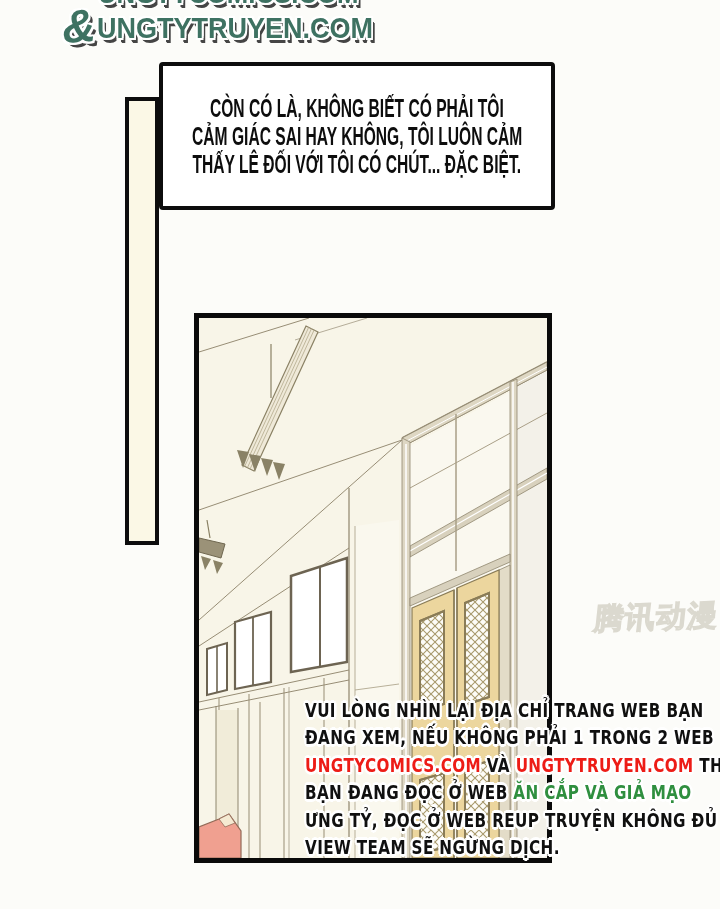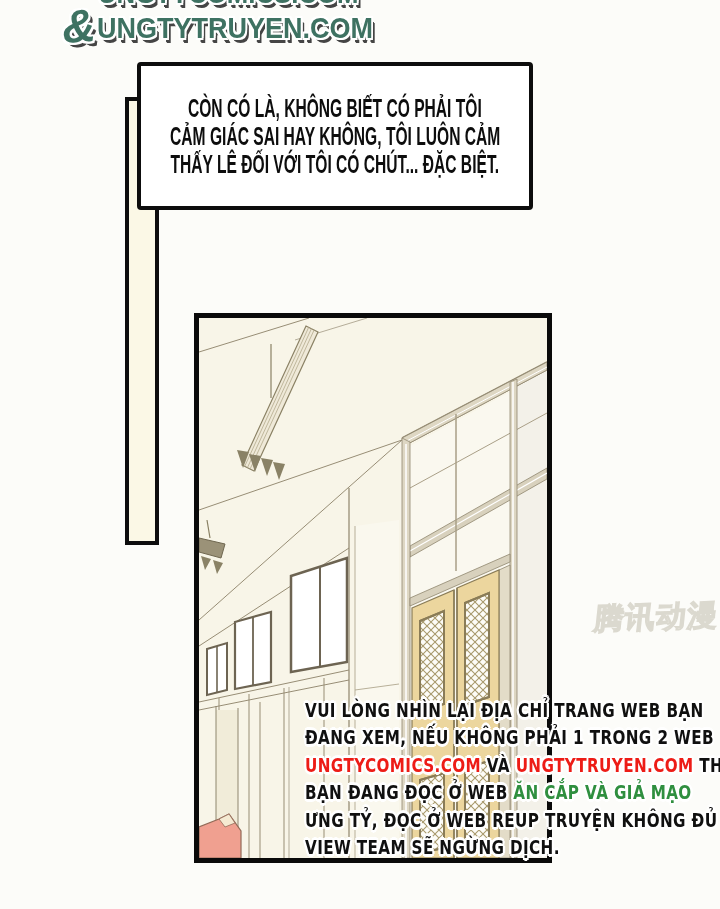--- a/index.html
+++ b/index.html
@@ -16,21 +16,21 @@
     white-space:nowrap;
   }
   .logo-top-clip{position:absolute;left:98px;top:0;height:14px;width:290px;overflow:hidden;}
   .logo-top-clip .logo-text{display:block;margin-top:-22px;font-size:28px;transform:scaleX(.92);transform-origin:left top;}
   .logo-main{position:absolute;left:62px;top:6px;display:flex;align-items:flex-start;}
   .logo-amp{font-size:46px;line-height:40px;font-style:italic;transform:rotate(-4deg);}
   .logo-main-text{font-size:30px;line-height:32px;margin-top:6px;margin-left:2px;transform:scaleX(.9);transform-origin:left top;}
 
   
   .bubble{
-    position:absolute;left:137px;top:62px;width:396px;height:148px;
+    position:absolute;left:159px;top:62px;width:396px;height:148px;
     background:#ffffff;border:4px solid #0d0d0d;border-radius:4px;
     display:flex;flex-direction:column;justify-content:center;align-items:center;
     z-index:3;box-sizing:border-box;
   }
   .bubble-line{
     font-weight:bold;font-size:26px;line-height:28px;color:#0d0d0d;
     white-space:nowrap;transform:scaleX(.6);transform-origin:center;
   }
 
   

